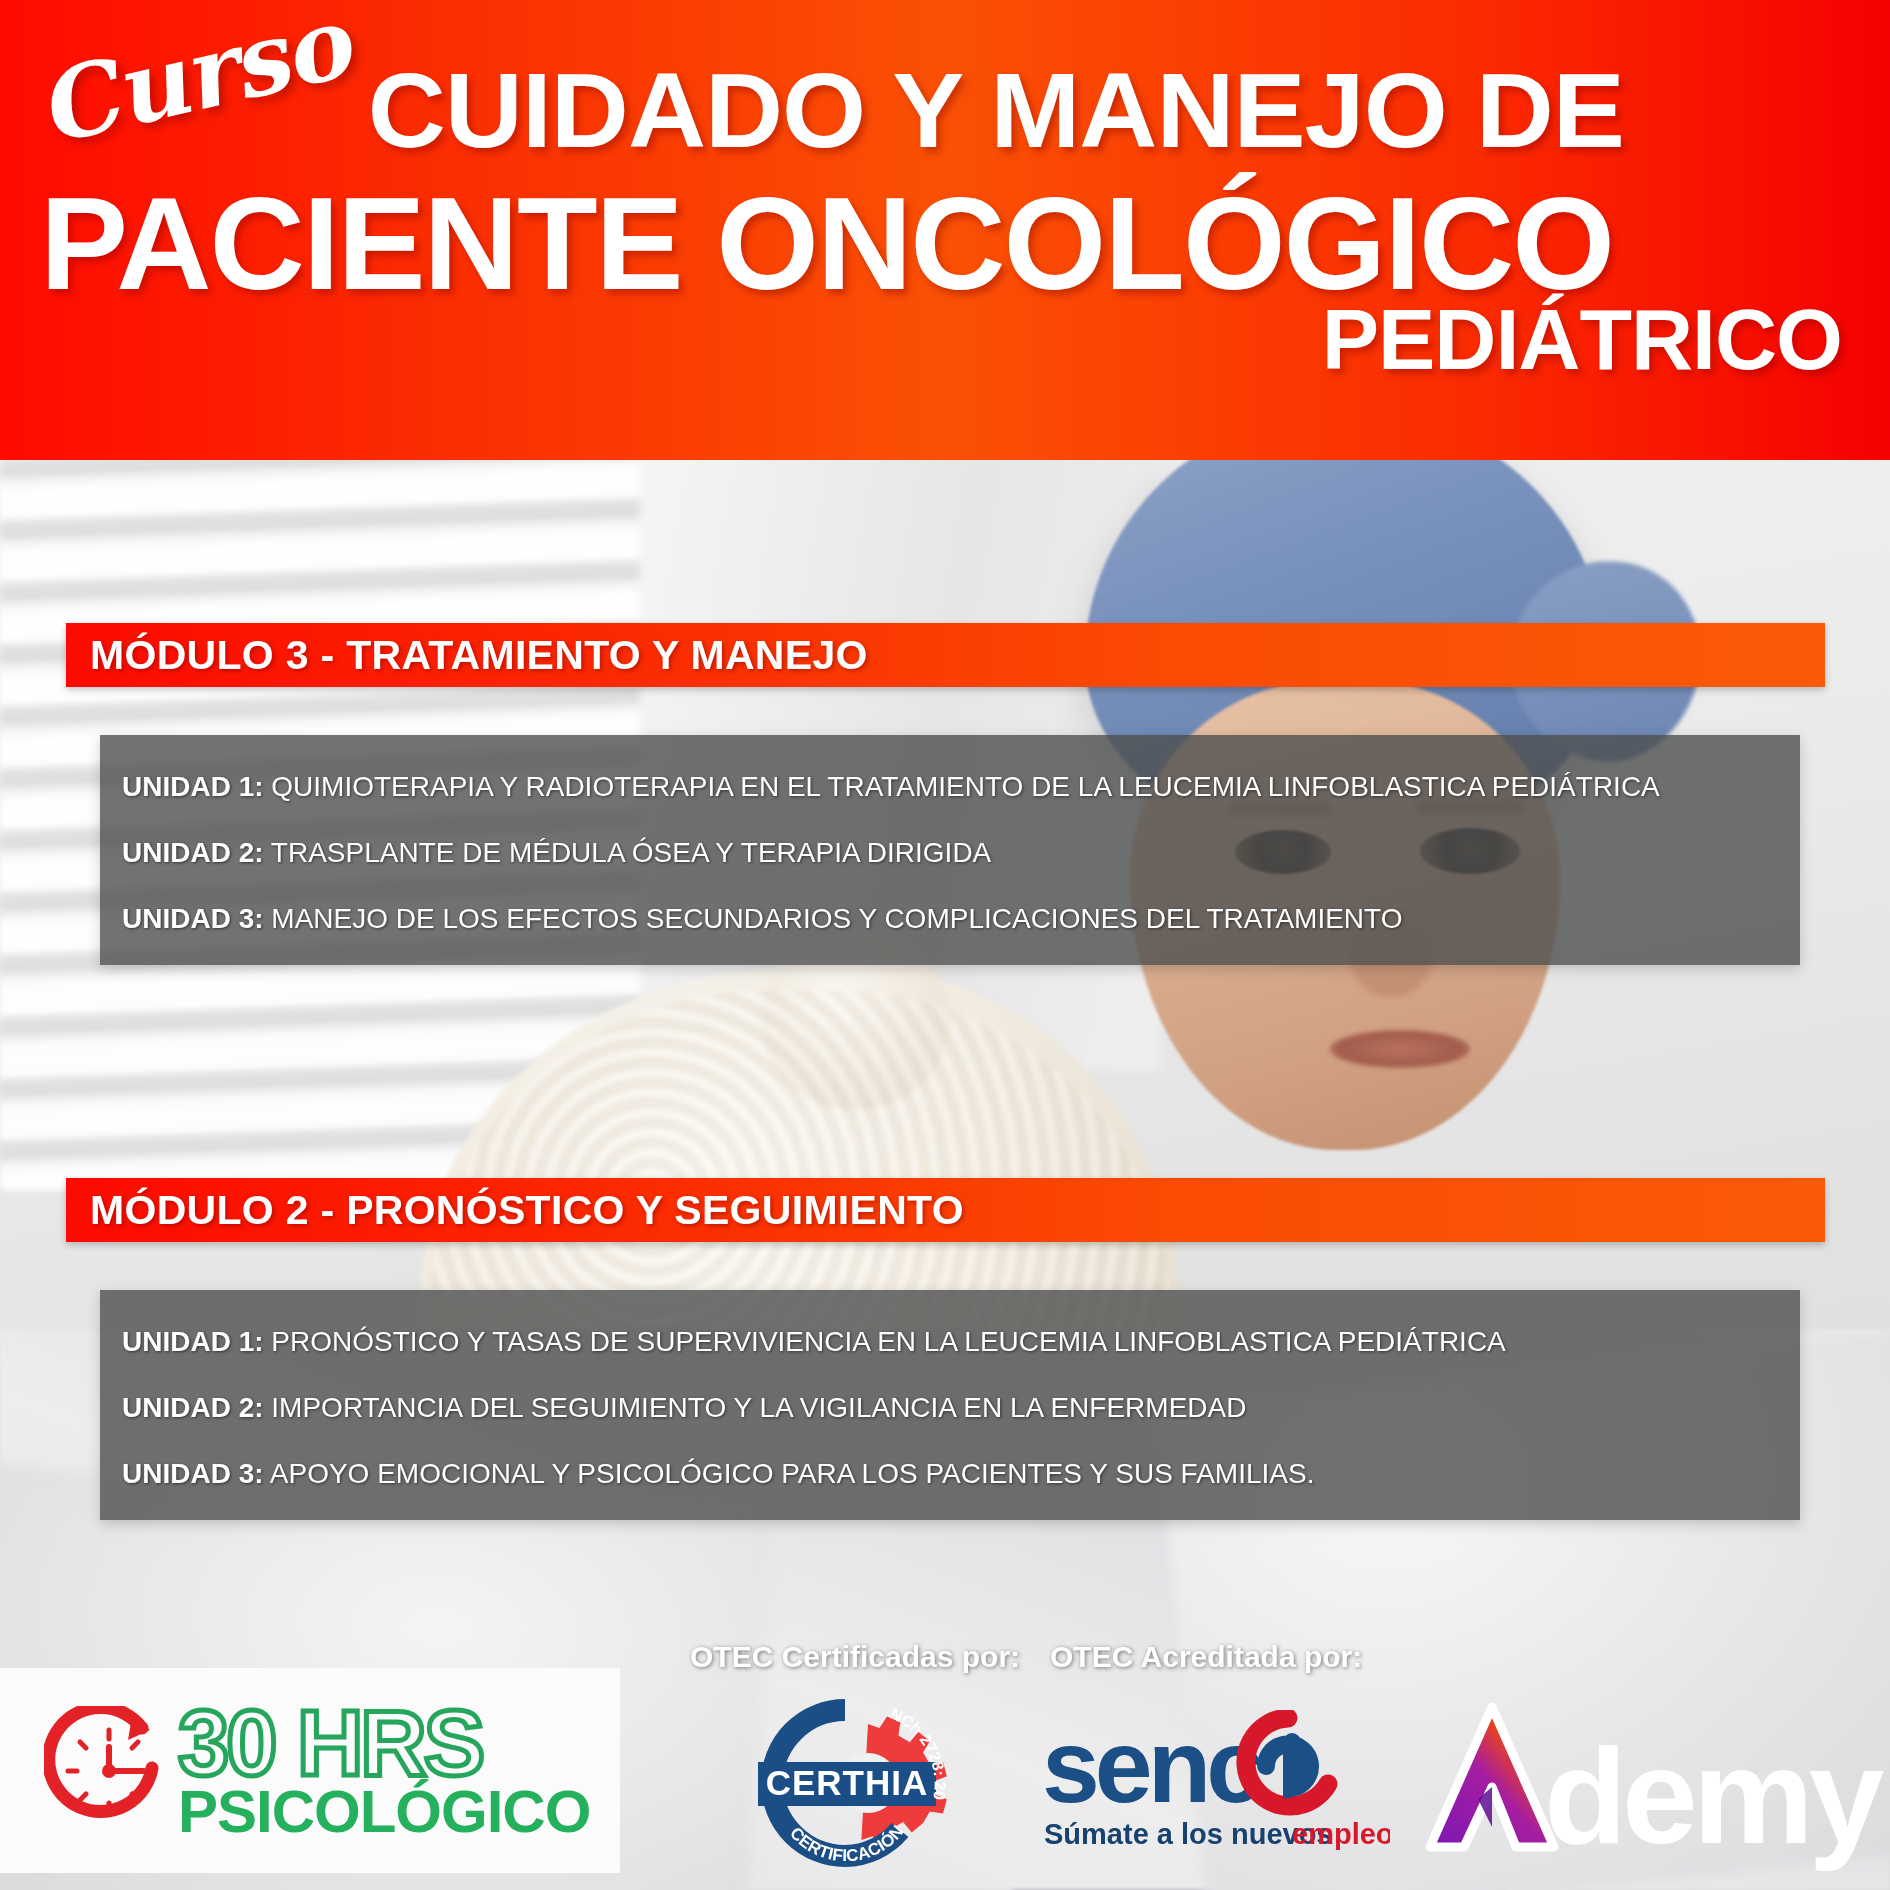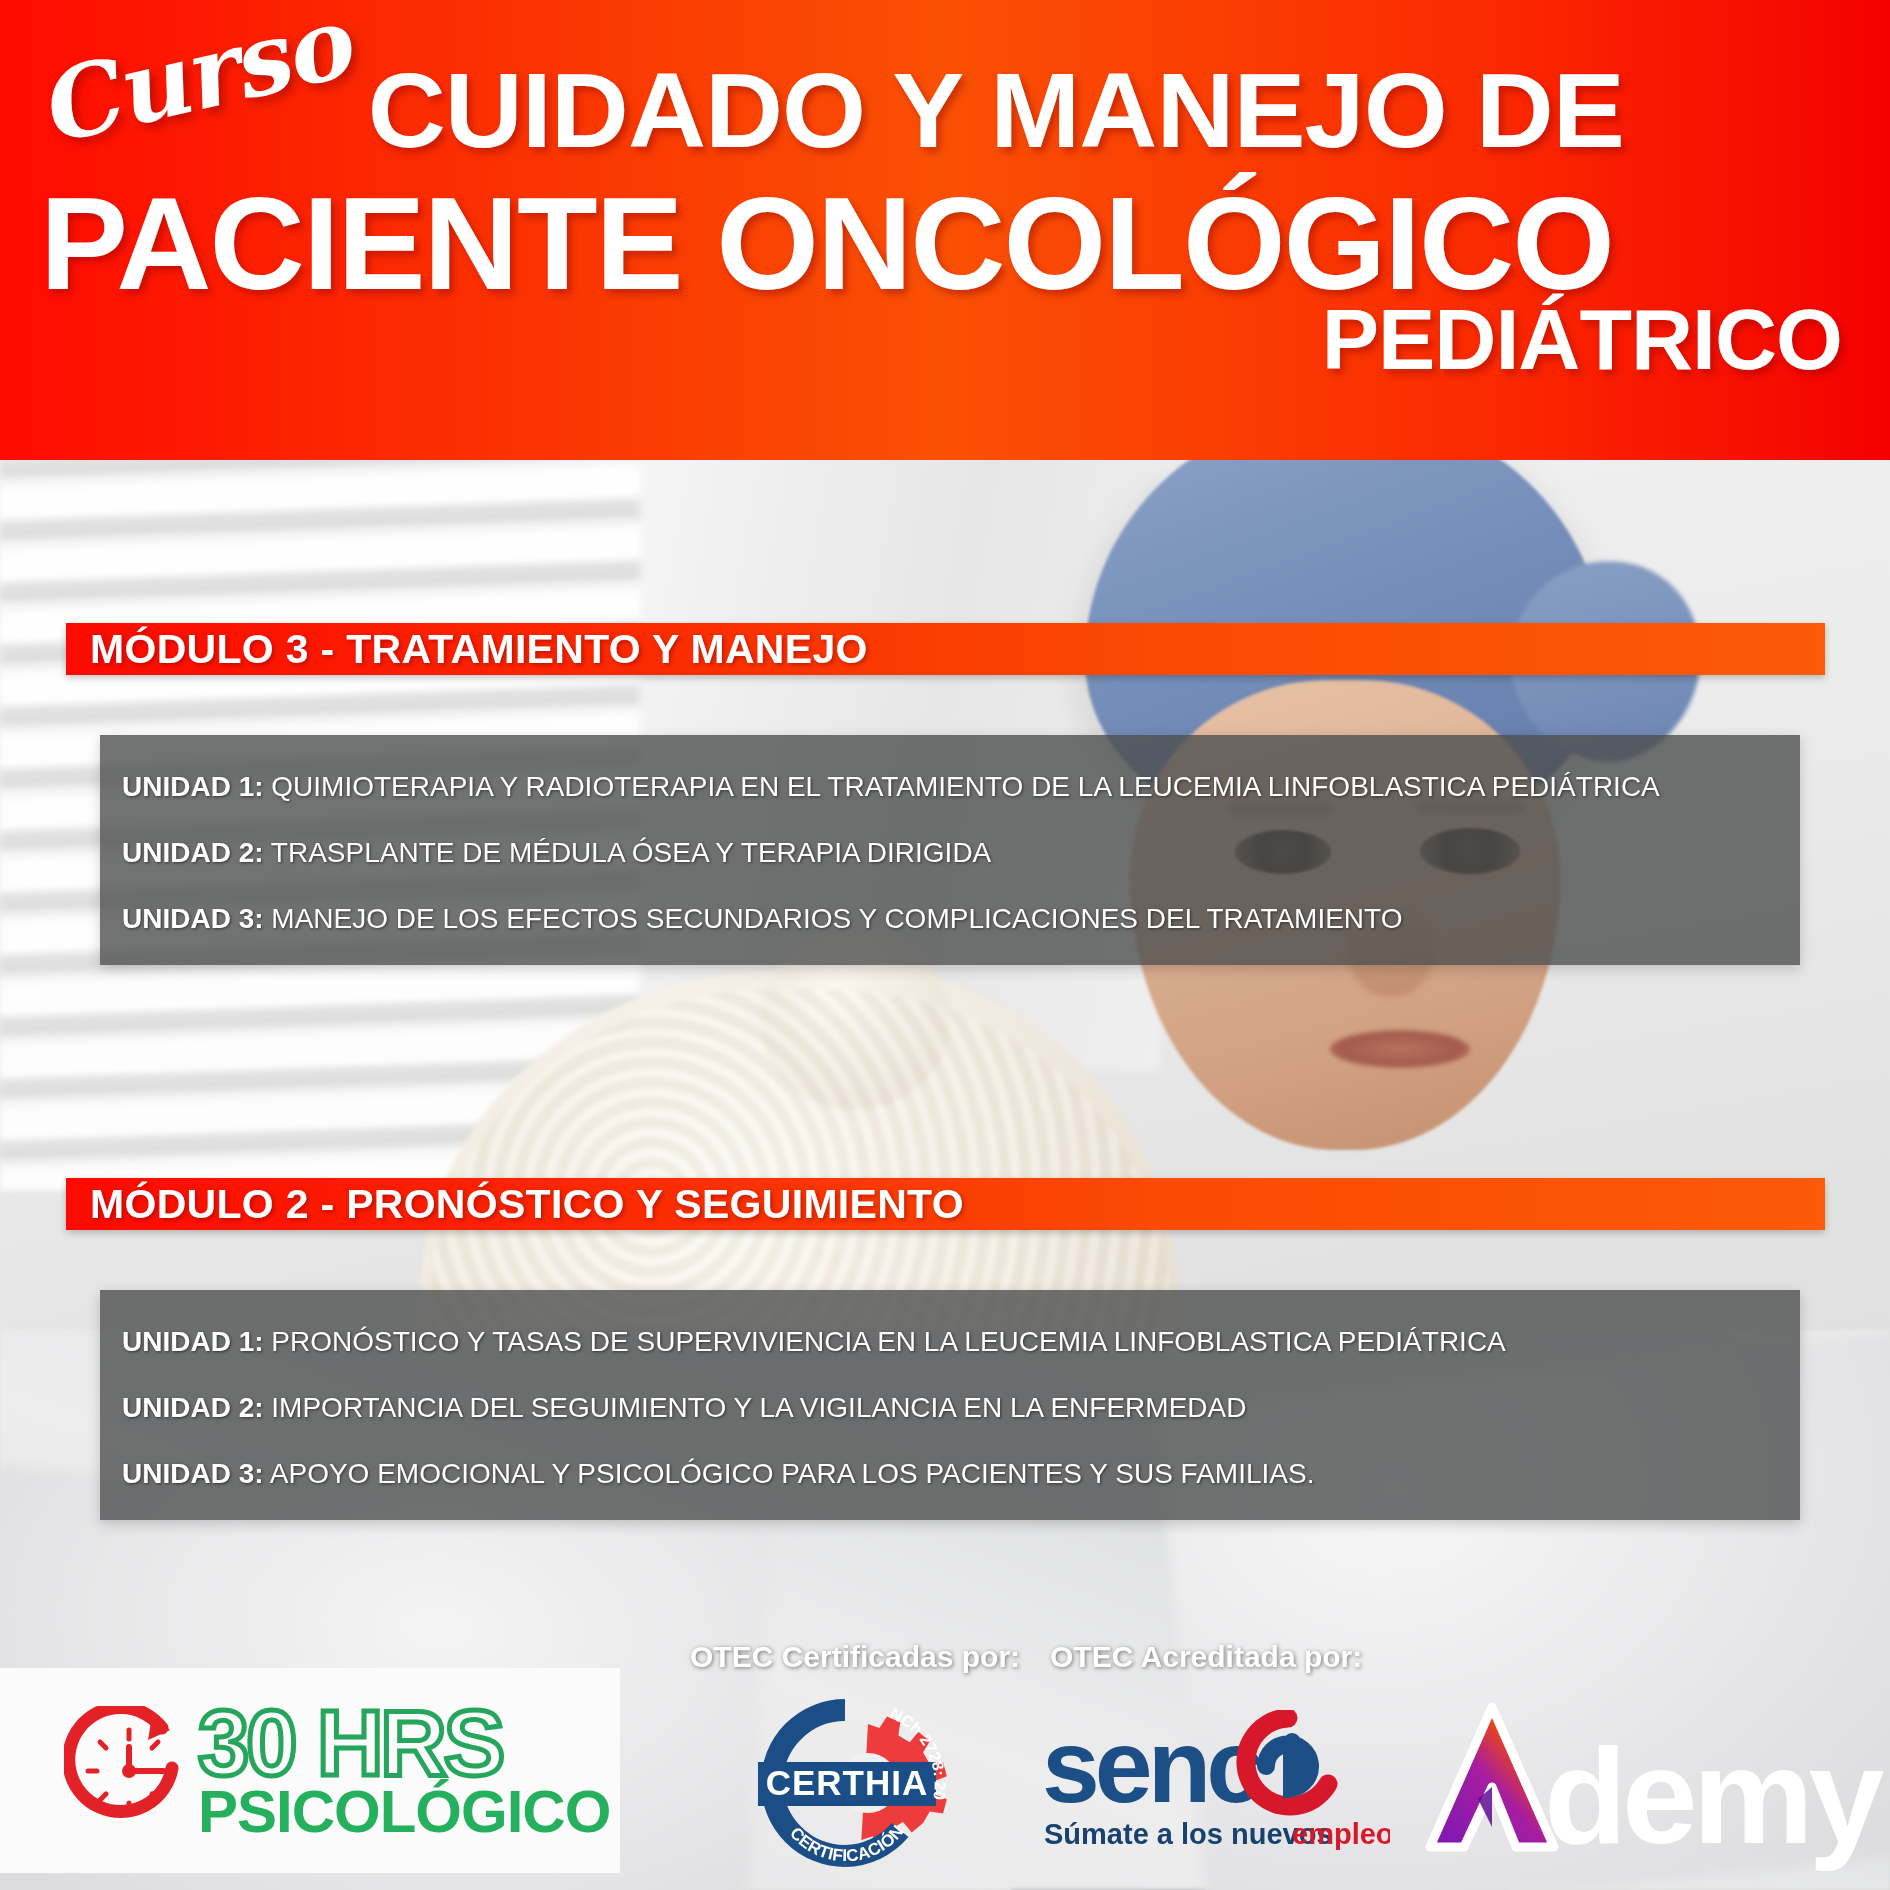--- a/index.html
+++ b/index.html
@@ -81,40 +81,40 @@
       transform:rotate(-13deg);text-shadow:4px 6px 9px rgba(120,0,0,.42);letter-spacing:-2px;}
   .ttl1{position:absolute;left:380px;top:50px;color:#fff;font-weight:700;font-size:106px;
       letter-spacing:-1px;text-shadow:4px 5px 7px rgba(130,0,0,.38);white-space:nowrap;
       transform:scaleX(1.02);}
   .ttl2{position:absolute;left:40px;top:168px;color:#fff;font-weight:700;font-size:132px;
       letter-spacing:-2px;text-shadow:4px 5px 7px rgba(130,0,0,.38);white-space:nowrap;}
   .ttl3{position:absolute;right:48px;top:290px;color:#fff;font-weight:700;font-size:86px;
       letter-spacing:-1px;text-shadow:4px 5px 7px rgba(130,0,0,.38);white-space:nowrap;}
 
   
-  .modbar{position:absolute;height:52px;left:66px;width:1759px;
+  .modbar{position:absolute;height:64px;left:66px;width:1759px;
       background:linear-gradient(90deg,#fc0a00 0%,#fb2800 30%,#fa4a04 62%,#fb5a08 100%);
       box-shadow:0 3px 7px rgba(0,0,0,.22);display:flex;align-items:center;}
   .modbar span{color:#fff;font-weight:700;font-size:41px;margin-left:24px;letter-spacing:.3px;
       text-shadow:2px 2px 4px rgba(120,0,0,.45);white-space:nowrap;}
   #mod3bar{top:623px;}
   #mod4bar{top:1178px;}
 
   .panel{position:absolute;left:100px;width:1700px;background:rgba(78,79,79,.80);
       box-shadow:0 4px 12px rgba(0,0,0,.18);padding:26px 26px 28px 22px;box-sizing:border-box;}
   #panel3{top:735px;}
   #panel4{top:1290px;}
   .unit{color:#fff;font-size:28px;line-height:1.29;margin:8px 0 30px 0;
       text-shadow:1px 1px 3px rgba(0,0,0,.55);}
   .unit:last-child{margin-bottom:0;}
   .unit b{font-weight:700;}
 
   
   .hrsCard{position:absolute;left:0;top:1668px;width:620px;height:205px;background:#fbfbfb;
-      display:flex;align-items:center;padding-left:64px;box-sizing:border-box;}
+      display:flex;align-items:center;padding-left:44px;box-sizing:border-box;}
   .clock{position:relative;width:130px;height:130px;flex:0 0 130px;margin-right:8px;}
   .hrsTextWrap{display:flex;flex-direction:column;line-height:.88;margin-left:-4px;}
   .hrs30{font-size:92px;font-weight:700;letter-spacing:-3px;
       color:transparent;-webkit-text-stroke:5px #25a65c;}
   .hrsped{font-size:60px;font-weight:700;letter-spacing:-1px;color:#24b05d;margin-top:2px;}
 
   .credWrap{position:absolute;left:690px;top:1640px;width:1200px;height:250px;}
   .credLbl{position:absolute;color:#fff;font-weight:700;font-size:30px;
       text-shadow:1px 1px 4px rgba(0,0,0,.5);white-space:nowrap;}
   #lblCert{left:0;top:0;}

